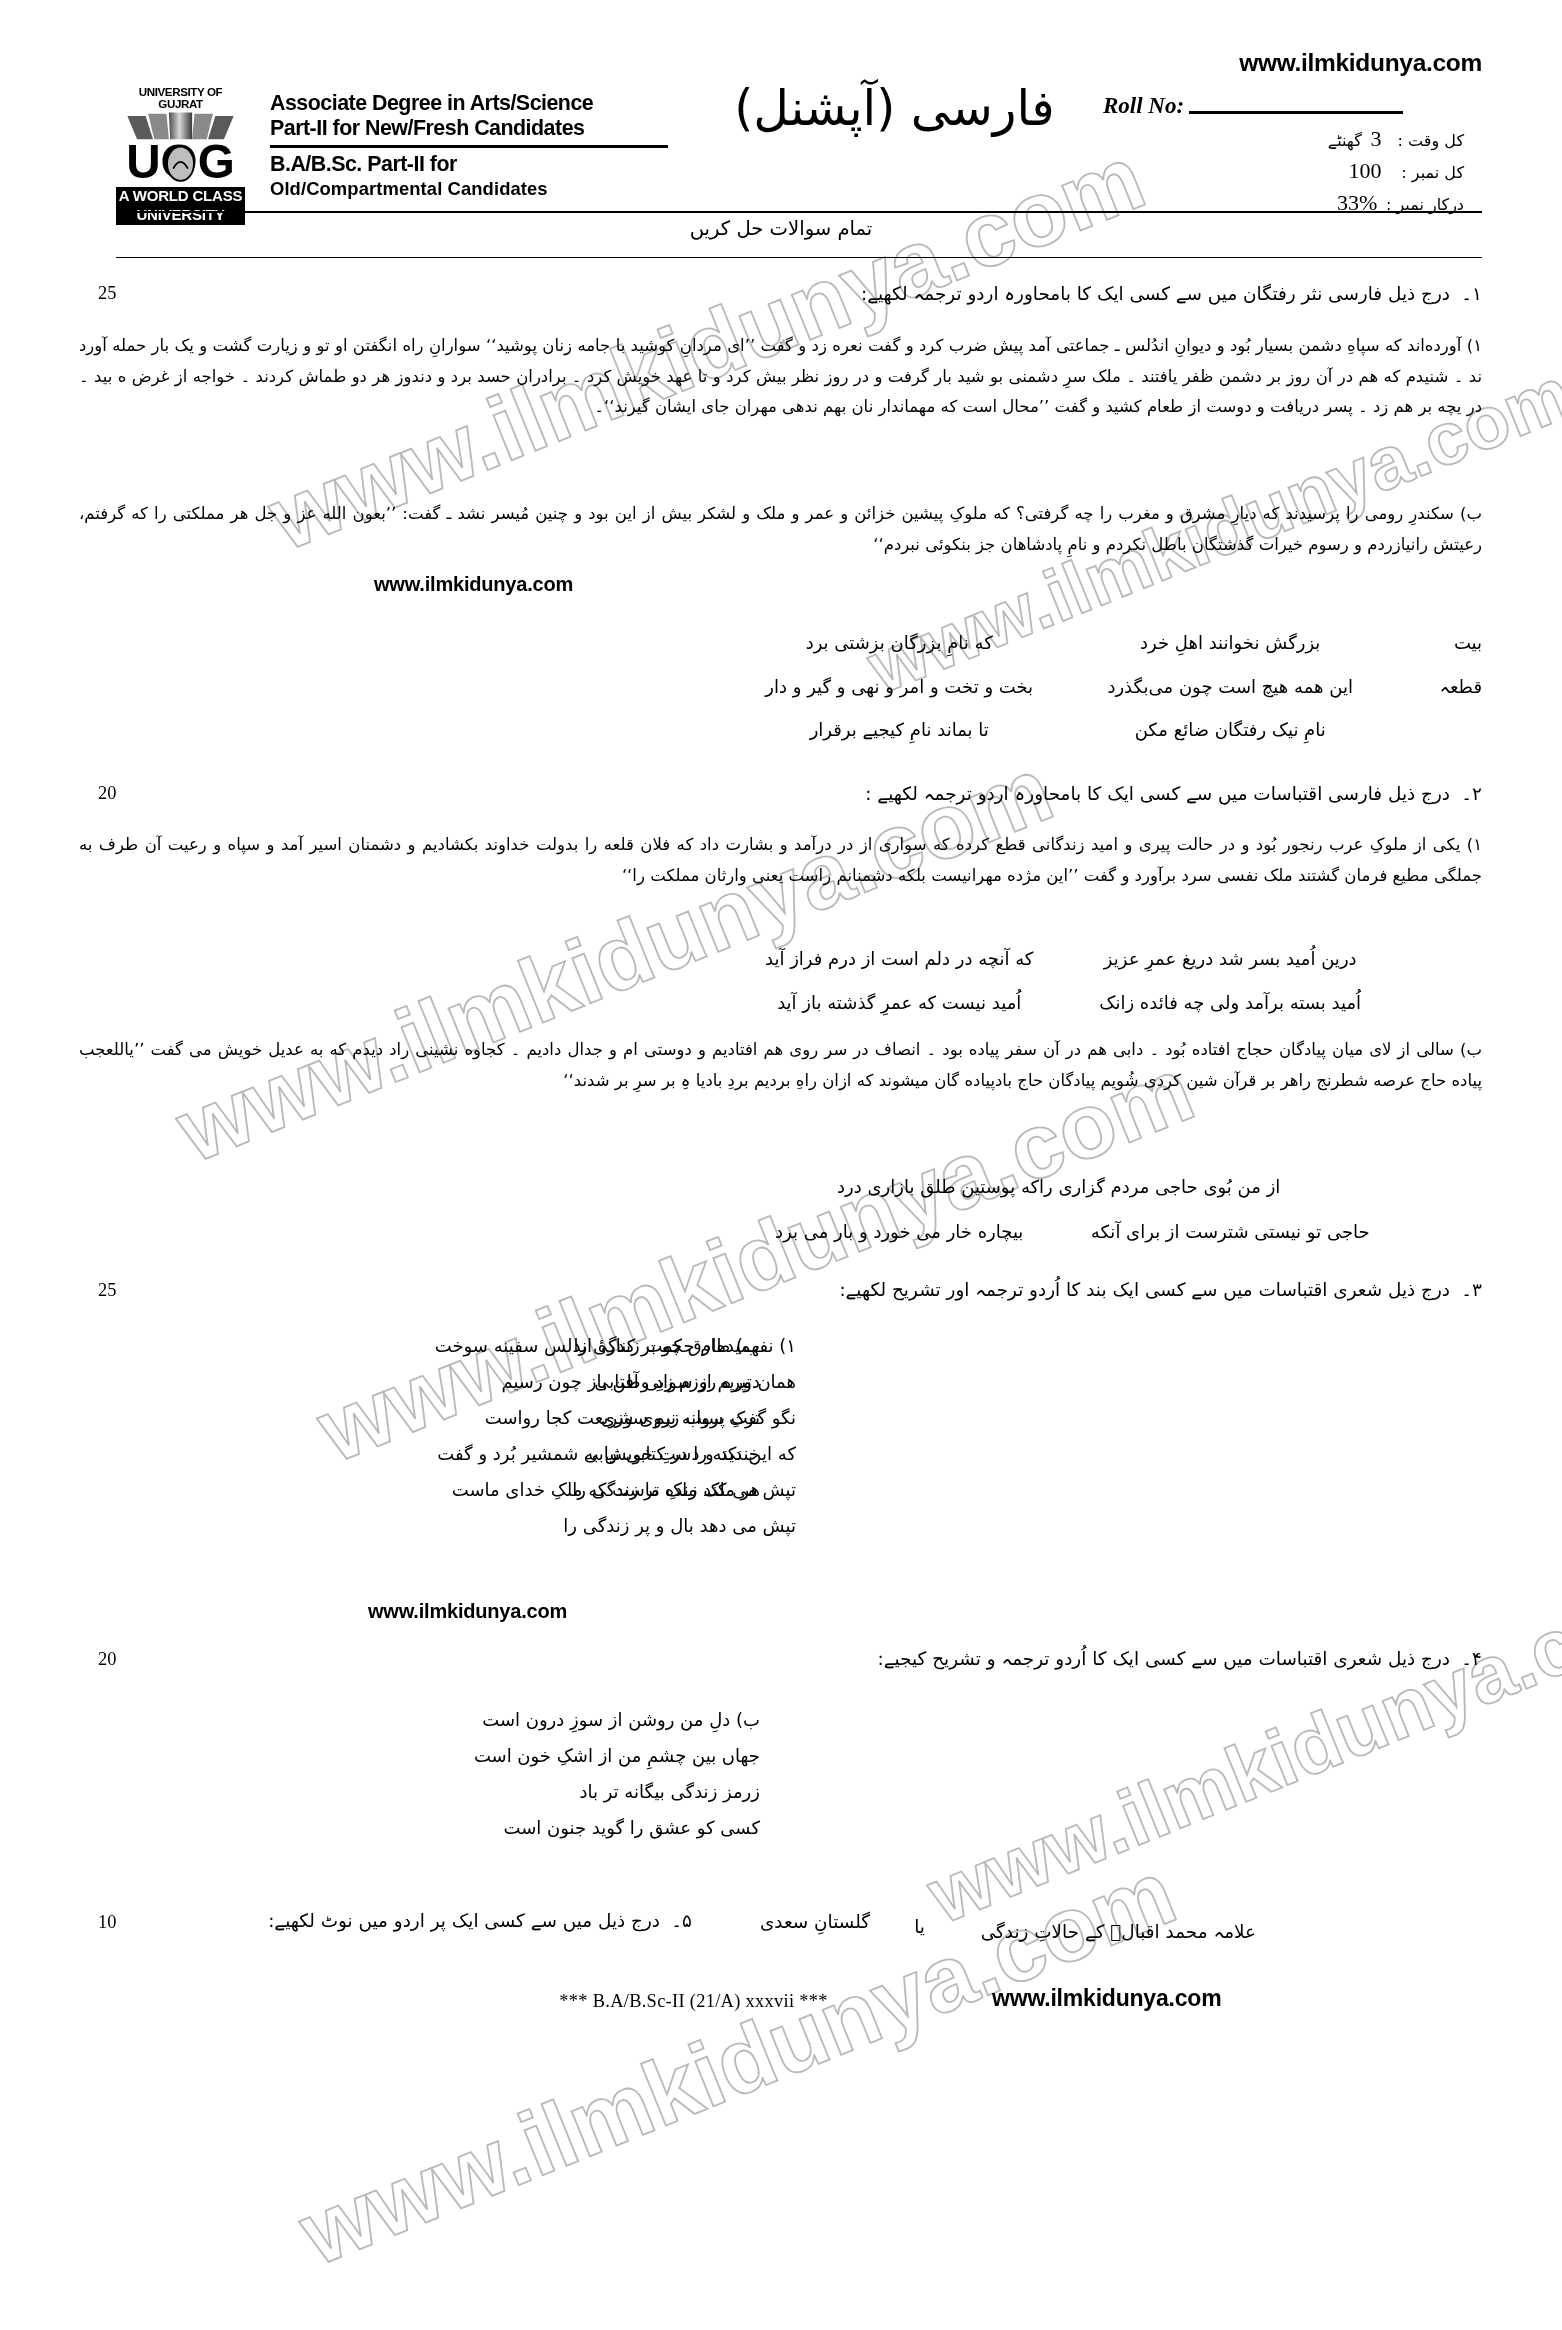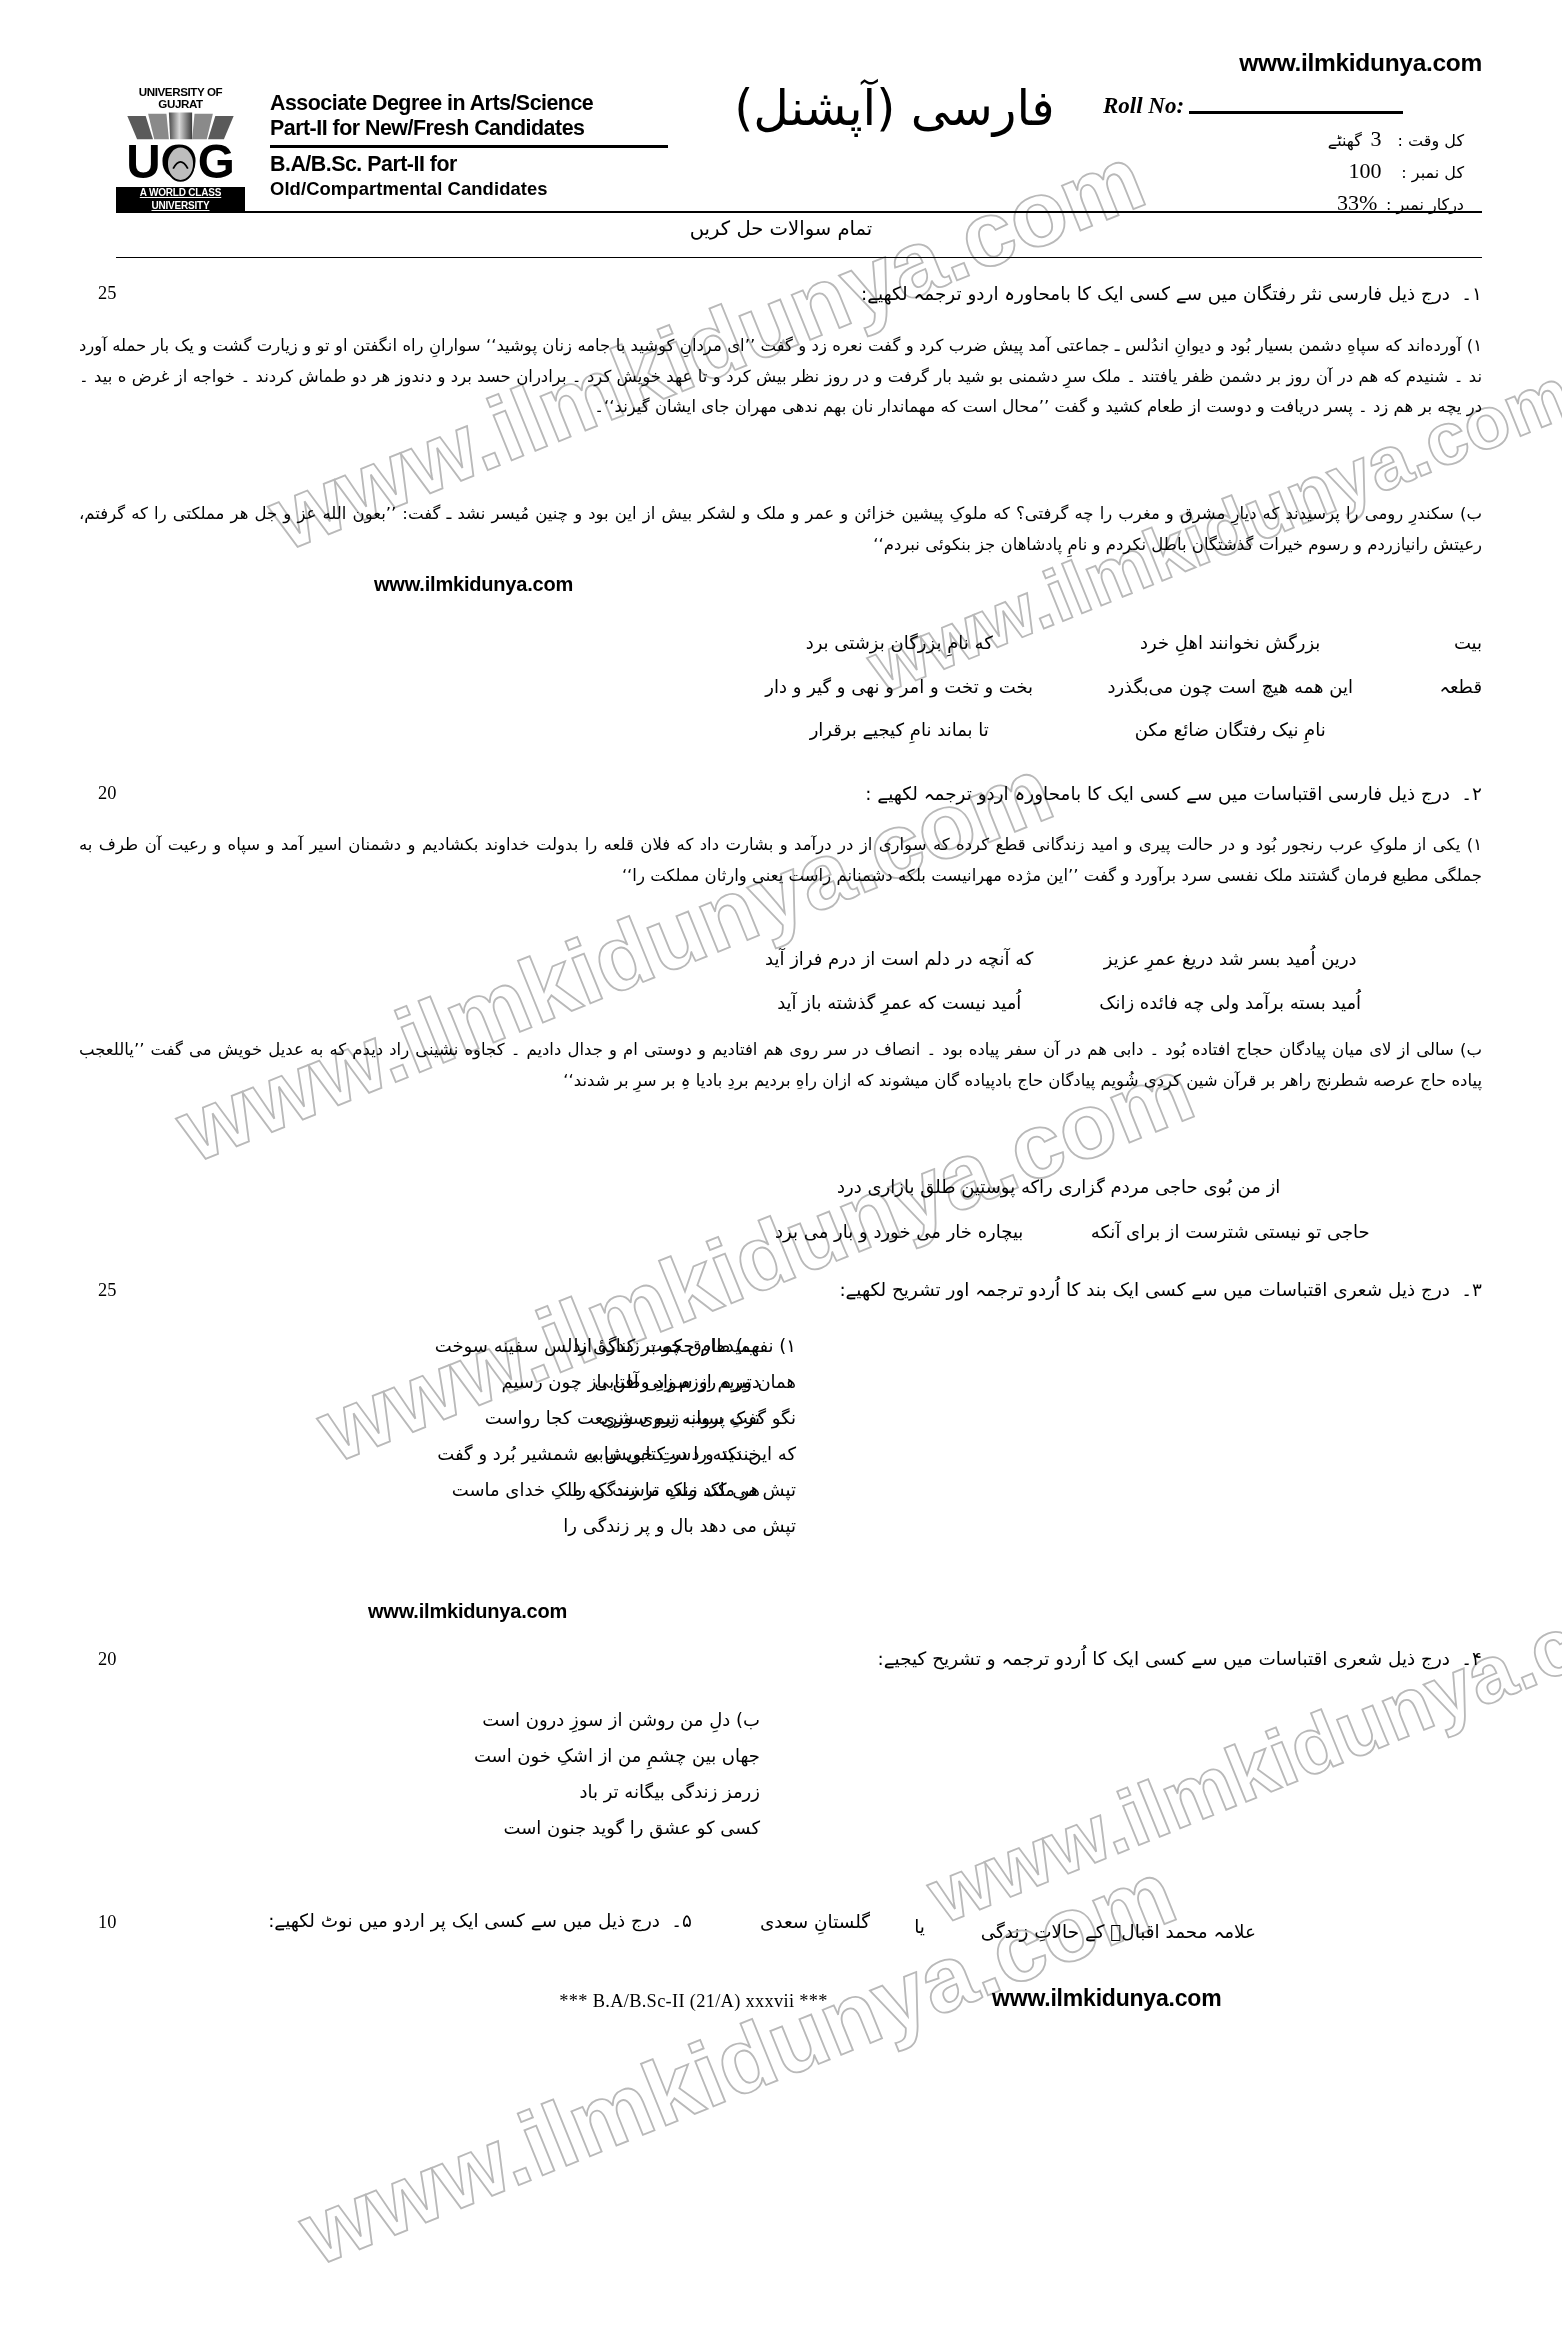--- a/index.html
+++ b/index.html
@@ -59,26 +59,25 @@
     line-height: 1;
   }
   .logo-mark {
     position: relative;
     height: 77px;
     margin-top: 1.2px;
   }
   .logo-bot-txt {
     font-family: "Liberation Sans", sans-serif;
     font-weight: 700;
-    font-size: 10px;
+    font-size: 15px;
     letter-spacing: -0.2px;
     background: #000;
     color: #fff;
     line-height: 1.25;
-    text-decoration: underline;
   }
   .hdr-titles {
     position: absolute;
     left: 270px; top: 91px;
     width: 429px;
   }
   .hdr-l1, .hdr-l2 {
     font-family: "Liberation Sans", sans-serif;
     font-weight: 700;
     font-size: 21.4px;

